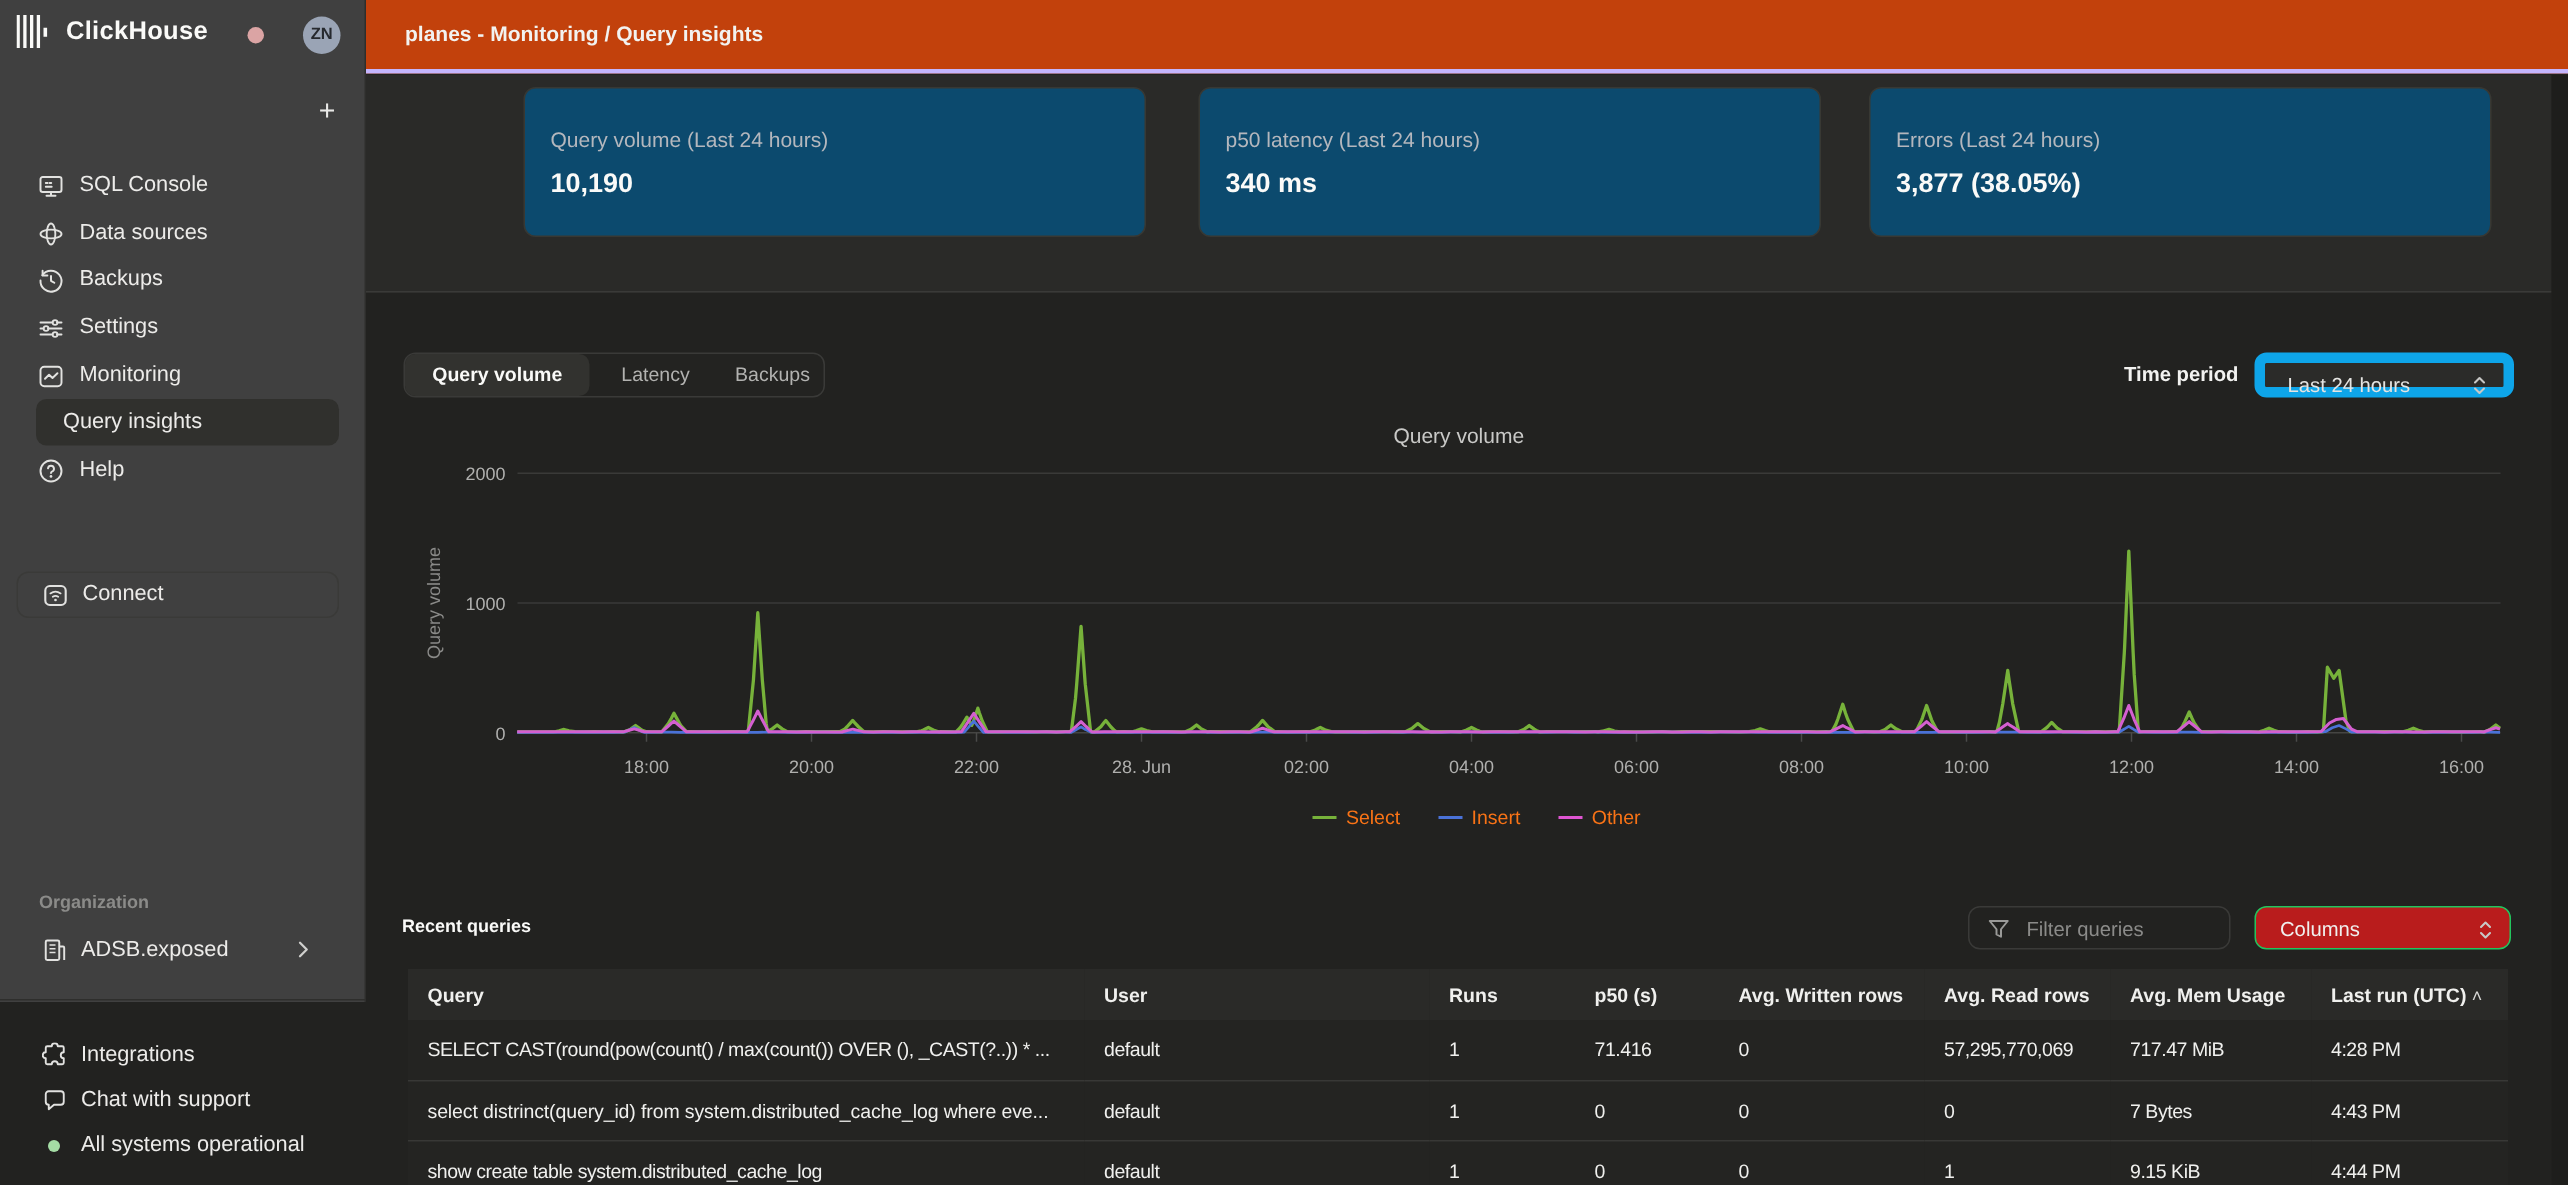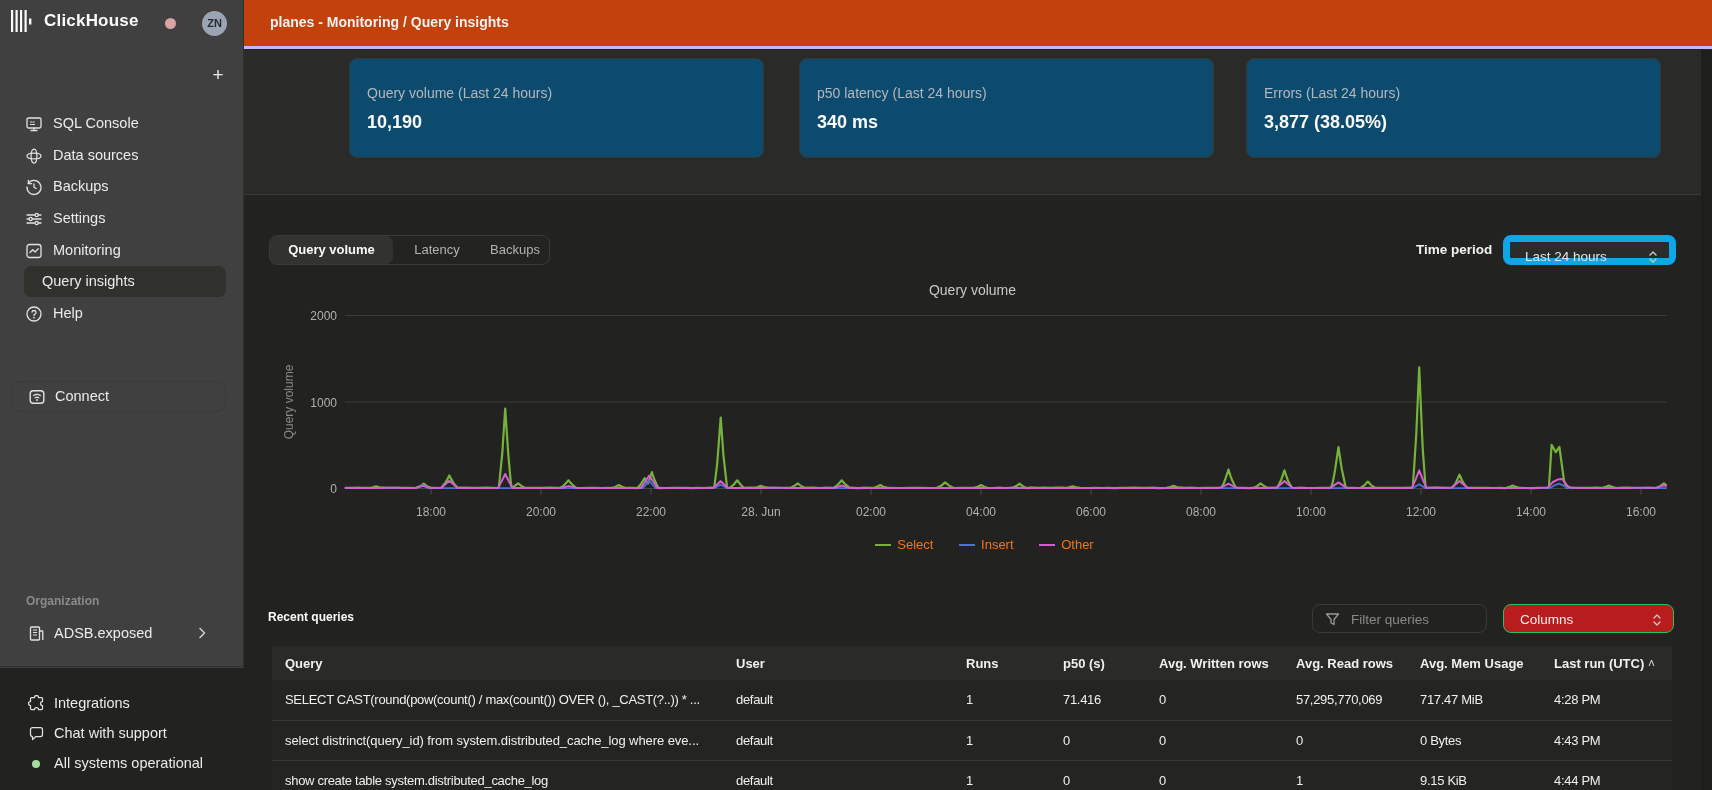--- a/index.html
+++ b/index.html
@@ -186,21 +186,21 @@
           <td>717.47 MiB</td>
           <td>4:28 PM</td>
         </tr>
         <tr>
           <td><span style="letter-spacing:-0.08px">select distrinct(query_id) from system.distributed_cache_log where eve...</span></td>
           <td>default</td>
           <td>1</td>
           <td>0</td>
           <td>0</td>
           <td>0</td>
-          <td>0 Bytes</td>
+          <td>7 Bytes</td>
           <td>4:43 PM</td>
         </tr>
         <tr>
           <td>show create table system.distributed_cache_log</td>
           <td>default</td>
           <td>1</td>
           <td>0</td>
           <td>0</td>
           <td>1</td>
           <td>9.15 KiB</td>

